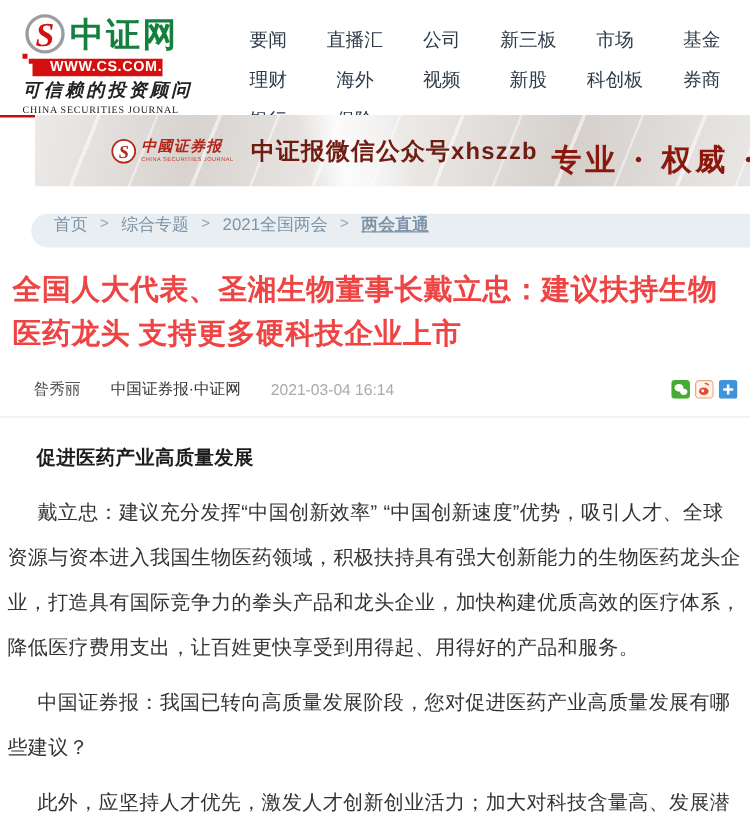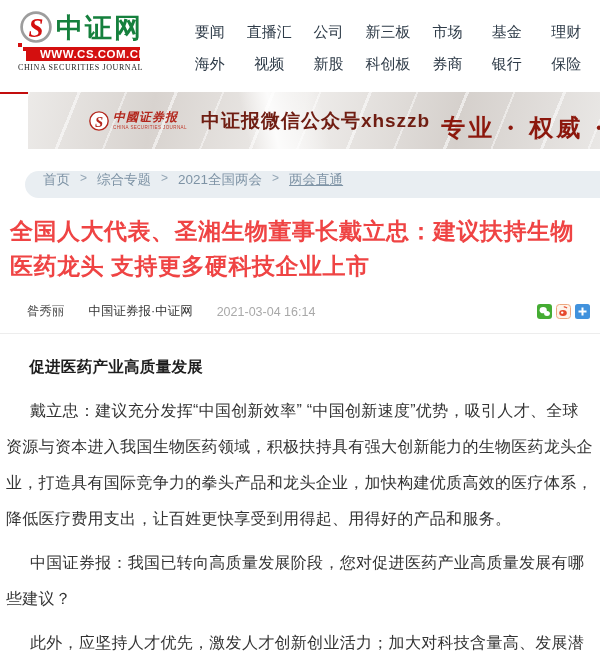--- a/index.html
+++ b/index.html
@@ -8,26 +8,26 @@
     width:600px; height:660px; overflow:hidden; background:#fff;
     font-family:"Liberation Sans", sans-serif; position:relative;
   }
   
   .site-header { display:flex; padding:10px 0 0 18px; height:90px; }
   .logo { width:150px; flex:0 0 auto; cursor:pointer; }
   .logo-top { display:flex; align-items:center; gap:2px; }
   .logo-swirl { width:36px; height:36px; display:inline-block; }
   .logo-name { font-size:27px; font-weight:bold; color:#15803d; letter-spacing:2px; font-family:"Liberation Serif", serif; }
   .logo-url { background:#d40f0f; color:#fff; font-weight:bold; font-size:11.5px;
-    padding:1px 6px 1px 14px; letter-spacing:.5px; margin:1px 0 2px 8px; position:relative; width:114px; text-align:center; }
+    padding:1px 6px 1px 14px; letter-spacing:.5px; margin:1px 0 2px 8px; position:relative; width:104px; text-align:center; }
   .logo-url:before { content:""; position:absolute; left:-8px; top:-4px; width:4px; height:4px; background:#d40f0f;
     box-shadow:5px 4px 0 #d40f0f, 10px 8px 0 #d40f0f, 15px 12px 0 #d40f0f; }
   .logo-slogan { font-family:"DejaVu Serif", serif; font-size:14.5px; color:#222; letter-spacing:2.5px; margin-top:2px; font-style:italic; font-weight:bold; }
   .logo-sub { font-family:"Liberation Serif", serif; font-size:8px; color:#222; letter-spacing:.6px; margin-top:1px; }
-  .top-nav { flex:1; display:grid; grid-template-columns:repeat(7,1fr); grid-auto-rows:32px;
+  .top-nav { flex:1; display:grid; grid-template-columns:repeat(6,1fr); grid-auto-rows:32px;
     align-items:center; padding:6px 4px 0 12px; }
   .nav-item { text-align:center; font-size:15px; color:#2e3b48; text-decoration:none; cursor:pointer; }
   
   .banner-row { position:relative; margin-top:2px; }
   .red-tick { position:absolute; left:0; top:0; width:28px; height:2px; background:#c30d0d; }
   .banner { margin-left:28px; height:57px; position:relative; overflow:hidden; display:flex; align-items:center;
     background:
       linear-gradient(78deg, rgba(255,255,255,0) 38%, rgba(255,255,255,.85) 43%, rgba(255,255,255,0) 52%),
       repeating-linear-gradient(112deg, rgba(255,255,255,.45) 0 2px, rgba(0,0,0,0) 2px 46px, rgba(255,255,255,.55) 46px 49px, rgba(0,0,0,0) 49px 90px),
       linear-gradient(100deg, #eceae8 0%, #d8d3cf 22%, #efedeb 48%, #d5d0cc 75%, #e9e7e5 100%);
@@ -39,21 +39,21 @@
   .paper-logo-sub { font-size:4.5px; color:#c0392b; letter-spacing:.4px; margin-top:2px; }
   .banner-wechat { font-size:19px; font-weight:bold; color:#6f1d12; margin-left:14px; letter-spacing:1px; }
   .banner-slogan { font-family:"DejaVu Serif", serif; font-weight:bold; font-size:24px; color:#8c180d;
     margin-left:auto; margin-right:-6px; padding-top:14px; letter-spacing:3px; white-space:nowrap; }
   
   .breadcrumb { margin:22px 0 0 25px; width:575px; height:27px; background:#e9eef2;
     border-radius:14px 0 0 14px; display:flex; align-items:flex-start; padding-left:18px;
     font-size:13.5px; color:#7e93a5; }
   .breadcrumb a { color:#7e93a5; text-decoration:none; cursor:pointer; }
   .breadcrumb .sep { margin:0 10px; font-size:12px; color:#93a5b4; }
-  .breadcrumb a.current { text-decoration:underline; }
+  .breadcrumb a.current { text-decoration:underline;font-weight:bold; }
   
   .article-title { font-size:23px; font-weight:bold; color:#ef4444; line-height:1.5;
     margin:16px 10px 0 10px; letter-spacing:.5px; }
   .byline { display:flex; align-items:center; margin:20px 10px 0 27px; font-size:12.5px; }
   .byline .author { color:#555; }
   .byline .source { color:#333; margin-left:24px; }
   .byline .date { color:#a9a9a9; margin-left:24px; }
   .share { margin-left:auto; display:flex; gap:4px; }
   .share-btn { width:15px; height:15px; display:inline-block; cursor:pointer; }
   .divider { border:none; border-top:1px solid #ededed; margin-top:13px; }
@@ -71,20 +71,21 @@
       <div class="logo-top">
         <span class="logo-swirl">
           <svg viewBox="0 0 40 40" width="36" height="36">
             <circle cx="20" cy="19" r="16" fill="none" stroke="#9d9d9d" stroke-width="3"></circle>
             <text x="20" y="30" text-anchor="middle" font-size="30" font-weight="bold" font-style="italic" fill="#d40f0f" font-family="serif">S</text>
           </svg>
         </span>
         <span class="logo-name">中证网</span>
       </div>
       <div class="logo-url">WWW.CS.COM.CN</div>
+      <div class="logo-slogan">可信赖的投资顾问</div>
       <div class="logo-sub">CHINA SECURITIES JOURNAL</div>
     </div>
     <nav class="top-nav">
       <a class="nav-item">要闻</a>
       <a class="nav-item">直播汇</a>
       <a class="nav-item">公司</a>
       <a class="nav-item">新三板</a>
       <a class="nav-item">市场</a>
       <a class="nav-item">基金</a>
       <a class="nav-item">理财</a>

